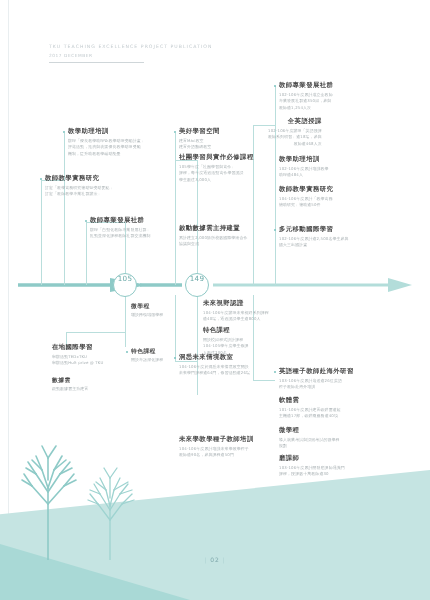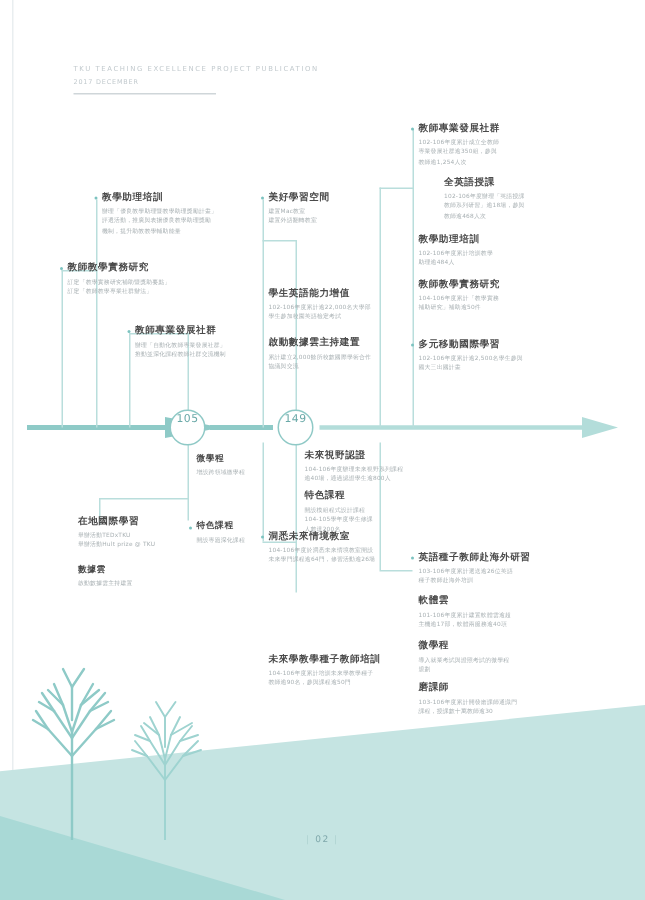--- a/index.html
+++ b/index.html
@@ -228,47 +228,48 @@
   </div>
 
   <div class="blk dot" style="left:179px; top:128px;">
     <div class="ttl">美好學習空間</div>
     <div class="body">
       <div>建置Mac教室</div>
       <div>建置外語翻轉教室</div>
     </div>
   </div>
 
-
-  <div class="blk" style="left:179px; top:192px;">
-    <div class="ttl">學生英語能力增值</div>
-    <div class="body">
-      <div>102-106年度累計逾22,000名大學部</div>
-      <div>學生參加校園英語檢定考試</div>
-    </div>
-  </div>
+  <div class="blk" style="left:179px; top:154px;">
+    <div class="ttl">社團學習與實作必修課程</div>
+    <div class="body">
+      <div>105學年度「社團學習與實作」</div>
+      <div>課程，每年度通過活動實作學習認證</div>
+      <div>學生數達3,000人</div>
+    </div>
+  </div>
+
 
   <div class="blk" style="left:179px; top:225px;">
     <div class="ttl">啟動數據雲主持建置</div>
     <div class="body">
       <div>累計建立2,000餘所校數國際學術合作</div>
       <div>協議與交流</div>
     </div>
   </div>
 
   <div class="blk dot" style="left:279px; top:82px;">
     <div class="ttl">教師專業發展社群</div>
     <div class="body">
       <div>102-106年度累計成立全教師</div>
       <div>專業發展社群逾350組，參與</div>
       <div>教師逾1,254人次</div>
     </div>
   </div>
 
-  <div class="blk" style="left:296px; top:118px;">
+  <div class="blk" style="left:268px; top:118px;text-align:right;">
     <div class="ttl">全英語授課</div>
     <div class="body">
       <div>102-106年度辦理「英語授課</div>
       <div>教師系列研習」逾18場，參與</div>
       <div>教師逾468人次</div>
     </div>
   </div>
 
   <div class="blk" style="left:279px; top:156px;">
     <div class="ttl">教學助理培訓</div>

